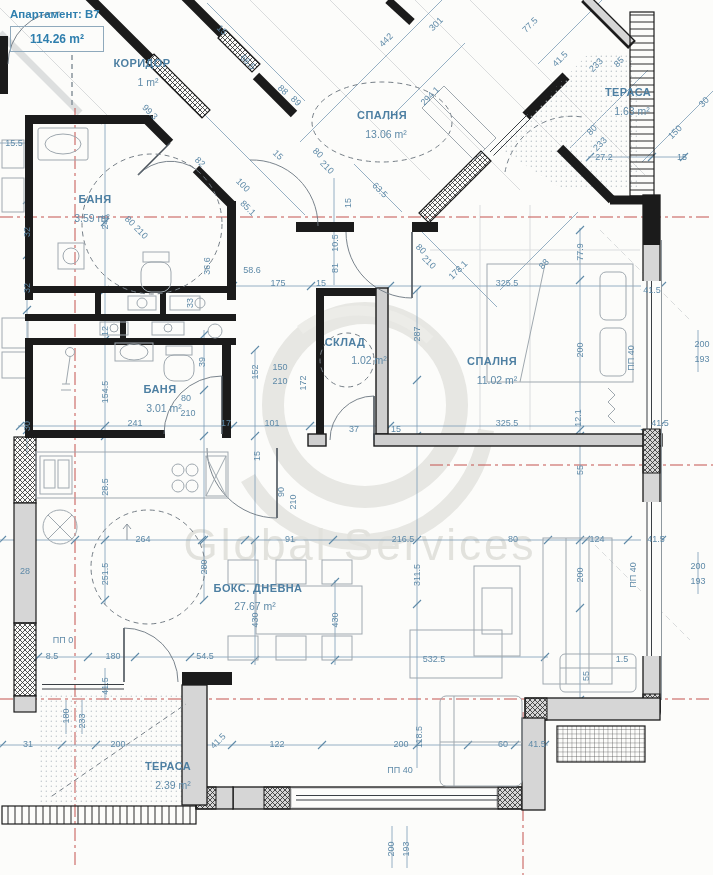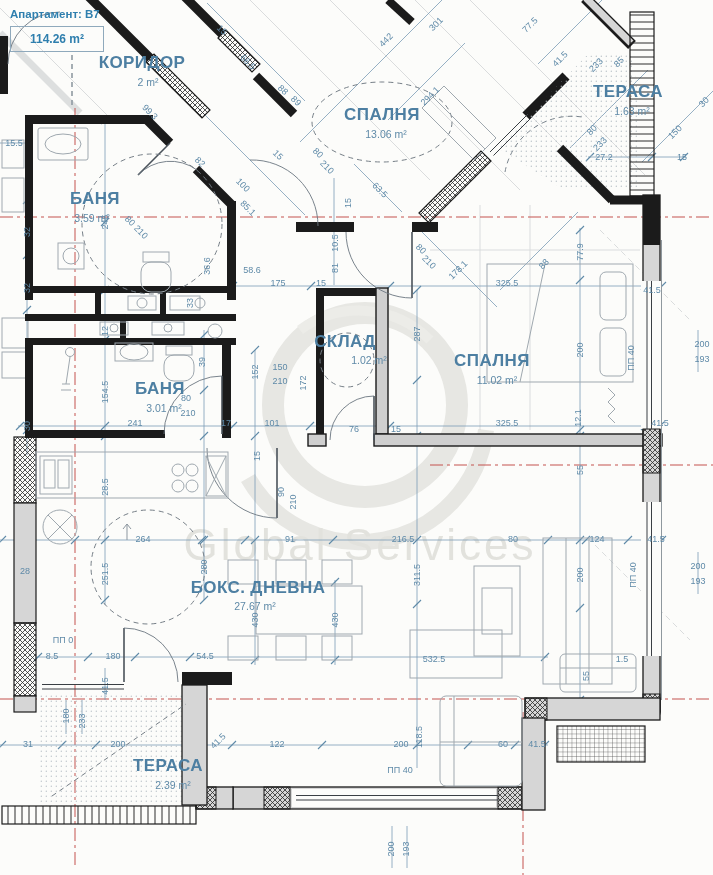--- a/index.html
+++ b/index.html
@@ -1,21 +1,21 @@
 <!DOCTYPE html>
 <html><head>
 <meta charset="utf-8">
 <style>
   html,body{margin:0;padding:0;background:#e8e8e8;}
   #plan{position:relative;width:713px;height:875px;background:#fcfcfa;overflow:hidden;
         font-family:"Liberation Sans",sans-serif;}
   #plan svg{position:absolute;left:0;top:0;}
   .lbl{position:absolute;white-space:nowrap;pointer-events:none;}
   .dim{color:#5f8aa8;font-size:9px;}
-  .room-name{color:#4d7fa2;font-weight:bold;font-size:17px;letter-spacing:.4px;}
+  .room-name{color:#4d7fa2;font-weight:bold;font-size:11px;letter-spacing:.4px;}
   .room-area{color:#5f8aa8;font-size:10.5px;}
   .apt-title{position:absolute;left:10px;top:8px;color:#2f7fae;font-weight:bold;font-size:11.5px;}
   .apt-box{position:absolute;left:10px;top:26px;width:92px;height:24px;border:1.6px solid #8fa9bc;
            color:#2f7fae;font-weight:bold;font-size:12px;display:flex;align-items:center;justify-content:center;}
 </style>
 </head>
 <body>
 
 <div id="plan">
 
@@ -368,21 +368,21 @@
     <path d="M444,86 L496,138 L474,160 L422,108 Z"></path>
         <path d="M433,97 L485,149"></path>
   </g>
 </svg>
 
 <div class="apt-title">Апартамент: B7</div>
 <div class="apt-box">114.26 m²</div>
 
 <div id="labels">
       <div class="lbl room-name" style="left: 142px; top: 63px; transform: translate(-50%, -50%);">КОРИДОР</div>
-      <div class="lbl room-area" style="left: 148px; top: 82px; transform: translate(-50%, -50%);">2 m²</div>
+      <div class="lbl room-area" style="left: 148px; top: 82px; transform: translate(-50%, -50%);">1 m²</div>
       <div class="lbl room-name" style="left: 382px; top: 115px; transform: translate(-50%, -50%);">СПАЛНЯ</div>
       <div class="lbl room-area" style="left: 386px; top: 134px; transform: translate(-50%, -50%);">13.06 m²</div>
       <div class="lbl room-name" style="left: 628px; top: 92px; transform: translate(-50%, -50%);">ТЕРАСА</div>
       <div class="lbl room-area" style="left: 632px; top: 111px; transform: translate(-50%, -50%);">1.63 m²</div>
       <div class="lbl room-name" style="left: 95px; top: 199px; transform: translate(-50%, -50%);">БАНЯ</div>
       <div class="lbl room-area" style="left: 92px; top: 218px; transform: translate(-50%, -50%);">3.59 m²</div>
       <div class="lbl room-name" style="left: 345px; top: 342px; transform: translate(-50%, -50%);">СКЛАД</div>
       <div class="lbl room-area" style="left: 326px; top: 360px; transform: translate(-50%, -50%); margin-left: 43px;">1.02 m²</div>
       <div class="lbl room-name" style="left: 492px; top: 361px; transform: translate(-50%, -50%);">СПАЛНЯ</div>
       <div class="lbl room-area" style="left: 497px; top: 380px; transform: translate(-50%, -50%);">11.02 m²</div>
@@ -429,21 +429,21 @@
       <div class="lbl dim" style="left: 252px; top: 270px; transform: translate(-50%, -50%);">58.6</div>
       <div class="lbl dim" style="left: 278px; top: 283px; transform: translate(-50%, -50%);">175</div>
       <div class="lbl dim" style="left: 321px; top: 283px; transform: translate(-50%, -50%);">15</div>
       <div class="lbl dim" style="left: 507px; top: 283px; transform: translate(-50%, -50%);">325.5</div>
       <div class="lbl dim" style="left: 652px; top: 290px; transform: translate(-50%, -50%);">41.5</div>
       <div class="lbl dim" style="left: 507px; top: 423px; transform: translate(-50%, -50%);">325.5</div>
       <div class="lbl dim" style="left: 660px; top: 423px; transform: translate(-50%, -50%);">41.5</div>
       <div class="lbl dim" style="left: 135px; top: 423px; transform: translate(-50%, -50%);">241</div>
       <div class="lbl dim" style="left: 226px; top: 423px; transform: translate(-50%, -50%);">17</div>
       <div class="lbl dim" style="left: 272px; top: 423px; transform: translate(-50%, -50%);">101</div>
-      <div class="lbl dim" style="left: 354px; top: 429px; transform: translate(-50%, -50%);">76</div>
+      <div class="lbl dim" style="left: 354px; top: 429px; transform: translate(-50%, -50%);">37</div>
       <div class="lbl dim" style="left: 396px; top: 429px; transform: translate(-50%, -50%);">15</div>
       <div class="lbl dim" style="left: 280px; top: 367px; transform: translate(-50%, -50%);">150</div>
       <div class="lbl dim" style="left: 280px; top: 381px; transform: translate(-50%, -50%);">210</div>
       <div class="lbl dim" style="left: 105px; top: 222px; transform: translate(-50%, -50%) rotate(-90deg);">245</div>
       <div class="lbl dim" style="left: 105px; top: 331px; transform: translate(-50%, -50%) rotate(-90deg);">12</div>
       <div class="lbl dim" style="left: 27px; top: 232px; transform: translate(-50%, -50%) rotate(-90deg);">32</div>
       <div class="lbl dim" style="left: 27px; top: 288px; transform: translate(-50%, -50%) rotate(-90deg);">32</div>
       <div class="lbl dim" style="left: 190px; top: 303px; transform: translate(-50%, -50%) rotate(-90deg);">33</div>
       <div class="lbl dim" style="left: 207px; top: 266px; transform: translate(-50%, -50%) rotate(-90deg);">36.6</div>
       <div class="lbl dim" style="left: 105px; top: 392px; transform: translate(-50%, -50%) rotate(-90deg);">154.5</div>

